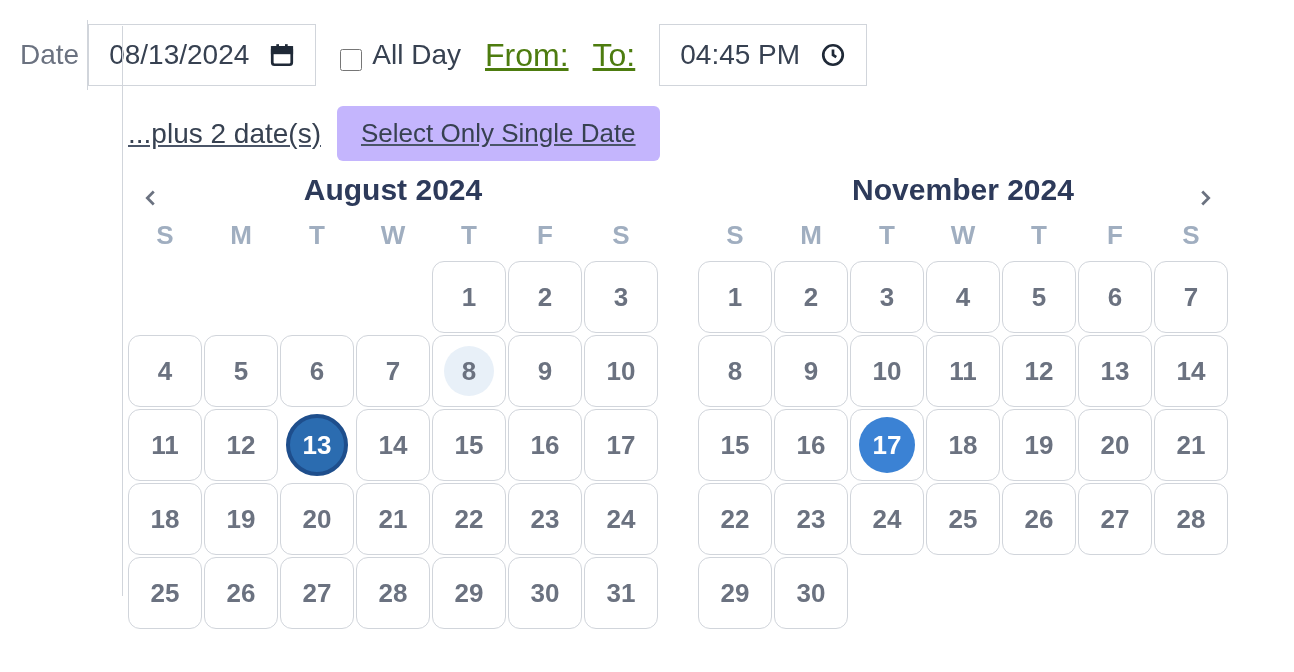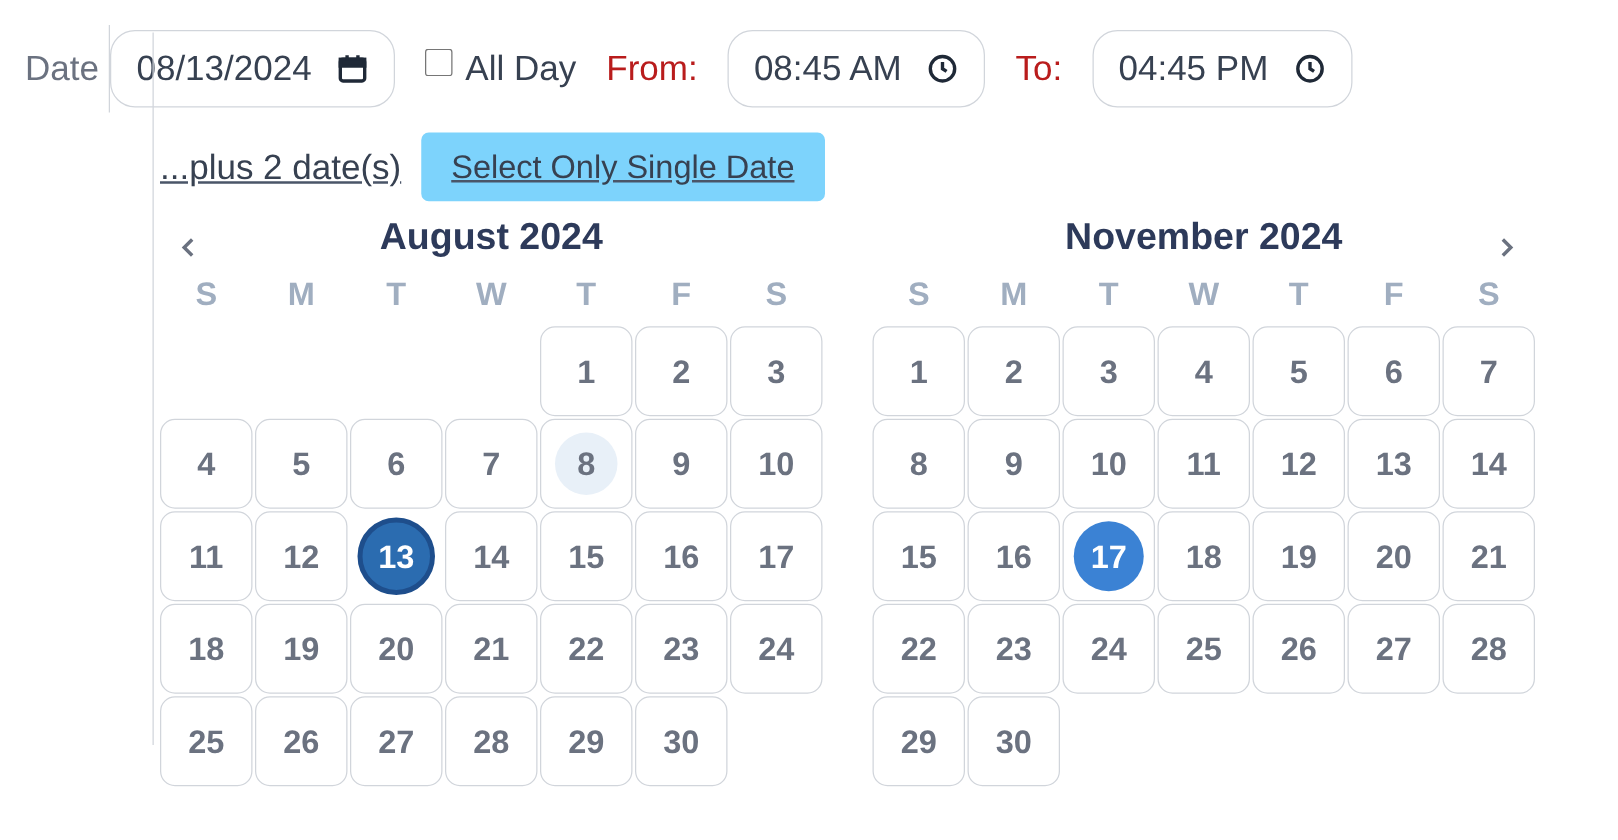--- a/index.html
+++ b/index.html
@@ -20,60 +20,61 @@
       color: #6b7280;
       padding-right: 8px;
     }
     .vdivider {
       width: 1px;
       height: 70px;
       background: #d1d5db;
     }
     .input-box {
       border: 1px solid #d1d5db;
-      border-radius: 20px;
+      border-radius: 0;
       padding: 14px 20px;
       display: flex;
       align-items: center;
       gap: 20px;
       font-size: 28px;
       color: #374151;
     }
     .input-box .icon { display: flex; }
     .checkbox-wrap {
       display: flex;
-      align-items: flex-start;
+      align-items: flex-end;
       gap: 10px;
       font-size: 28px;
       color: #374151;
     }
     .checkbox-wrap input {
       width: 22px;
       height: 22px;
       cursor: pointer;
     }
     .from-to-label {
-      font-size: 28px;
-      color: #b91c1c;
+      font-size: 32px;
+      color: #4d7c0f;
+      text-decoration: underline;
     }
     .below-top {
       display: flex;
       align-items: center;
       gap: 16px;
       padding-left: 108px;
       margin-bottom: 12px;
       position: relative;
       text-decoration: underline;
     }
     .plus-text {
       font-size: 28px;
       color: #374151;
     }
     .single-date-btn {
-      background: #7dd3fc;
+      background: #c4b5fd;
       border: none;
       border-radius: 6px;
       padding: 12px 24px;
       font-size: 26px;
       color: #374151;
       cursor: pointer;
     }
     .calendars-wrap {
       padding-left: 108px;
       position: relative;
@@ -212,29 +213,20 @@
           <line x1="16" y1="2" x2="16" y2="6"></line>
         </svg>
       </span>
     </div>
   </div>
   <label class="checkbox-wrap">
     <input type="checkbox" style="">
     <span>All Day</span>
   </label>
   <span class="from-to-label">From:</span>
-  <div class="input-box">
-    <span>08:45 AM</span>
-    <span class="icon">
-      <svg width="26" height="26" viewBox="0 0 24 24" fill="none" stroke="#1f2937" stroke-width="2.5">
-        <circle cx="12" cy="12" r="9"></circle>
-        <polyline points="12 7 12 12 15 14"></polyline>
-      </svg>
-    </span>
-  </div>
   <span class="from-to-label">To:</span>
   <div class="input-box">
     <span>04:45 PM</span>
     <span class="icon">
       <svg width="26" height="26" viewBox="0 0 24 24" fill="none" stroke="#1f2937" stroke-width="2.5">
         <circle cx="12" cy="12" r="9"></circle>
         <polyline points="12 7 12 12 15 14"></polyline>
       </svg>
     </span>
   </div>
@@ -353,20 +345,23 @@
           </div>
           <div class="day-cell">
             <span>28</span>
           </div>
           <div class="day-cell">
             <span>29</span>
           </div>
           <div class="day-cell">
             <span>30</span>
           </div>
+          <div class="day-cell">
+            <span>31</span>
+          </div>
         </div>
     </div>
 
     <div class="calendar">
       <span class="nav-arrow right">
         <svg width="22" height="22" viewBox="0 0 24 24" fill="none" stroke="#6b7280" stroke-width="3">
           <polyline points="9 5 16 12 9 19"></polyline>
         </svg>
       </span>
       <div class="cal-header">November 2024</div>

